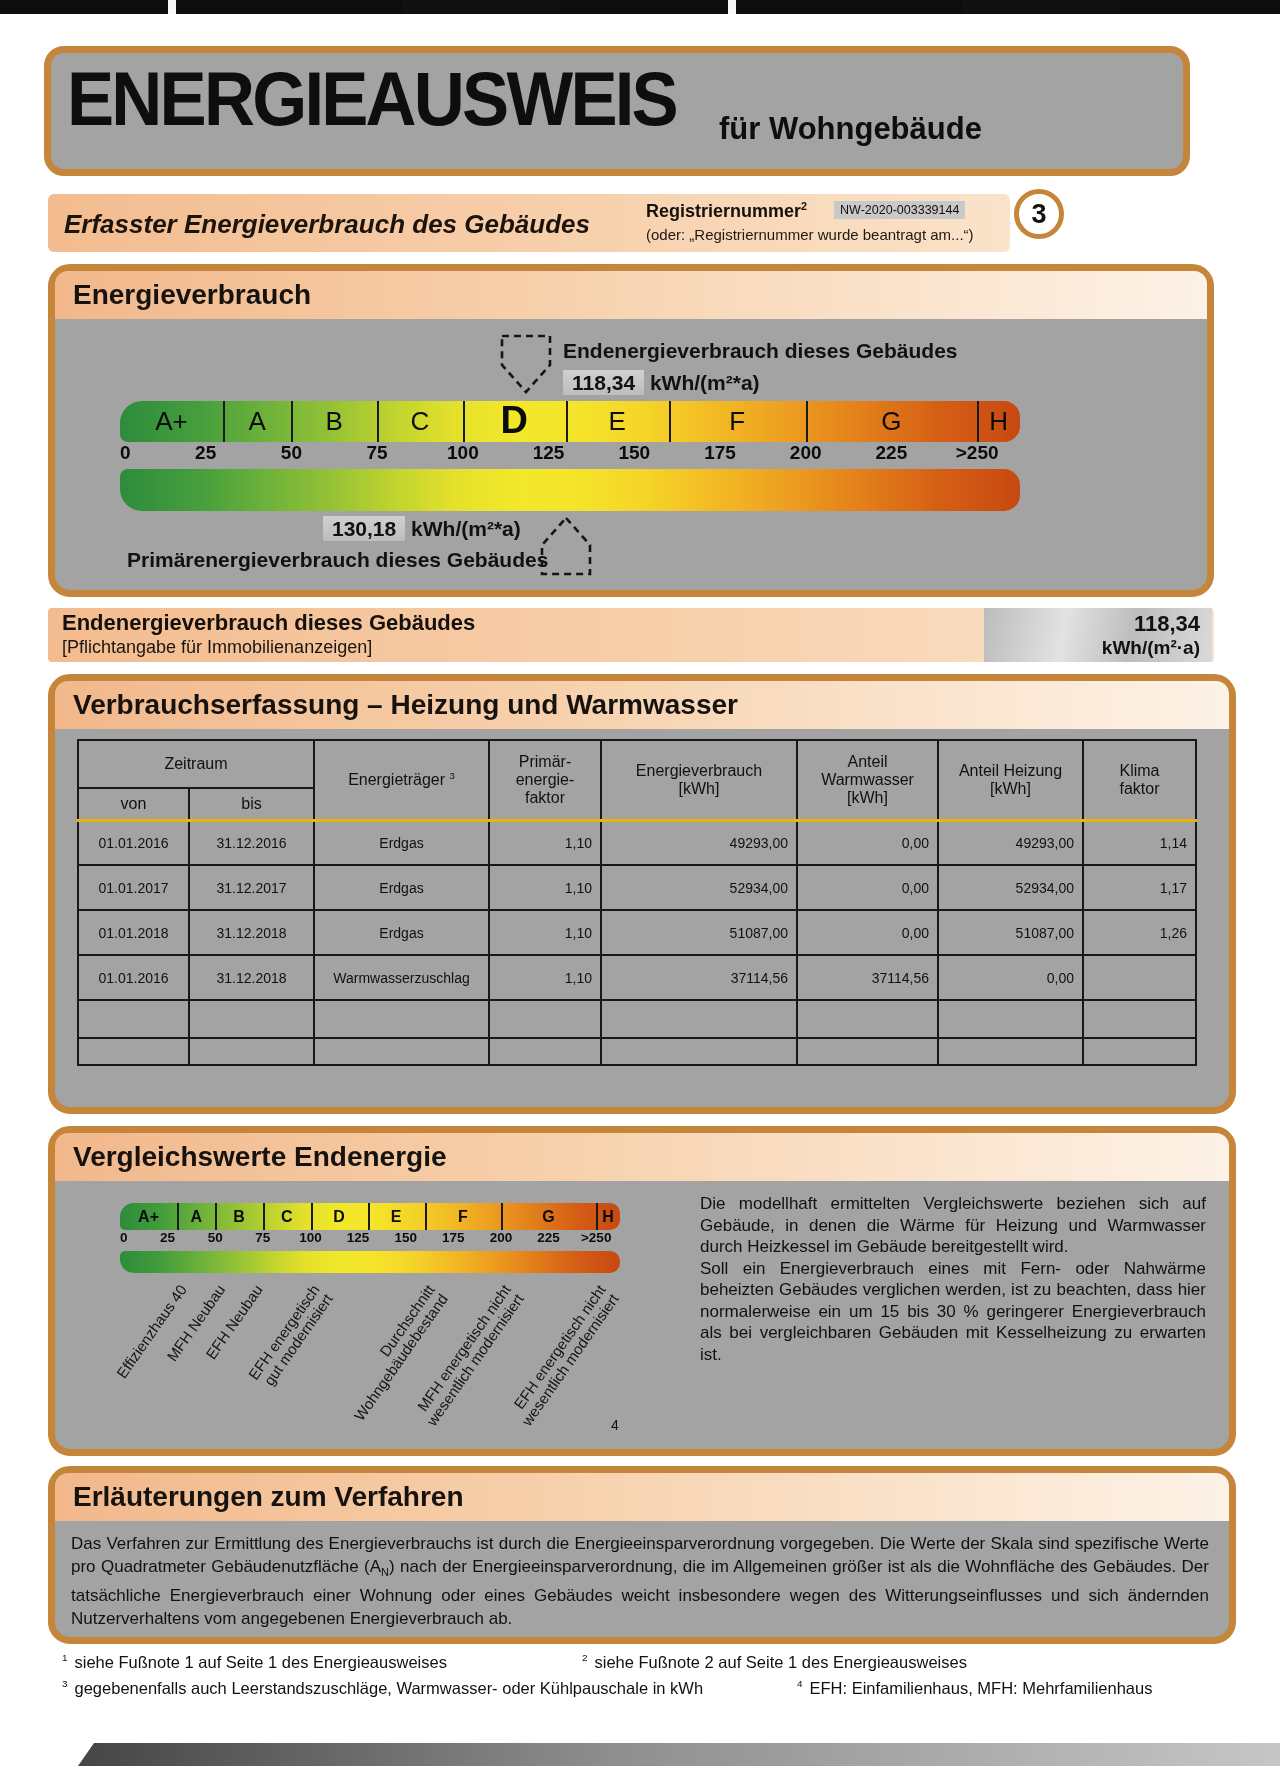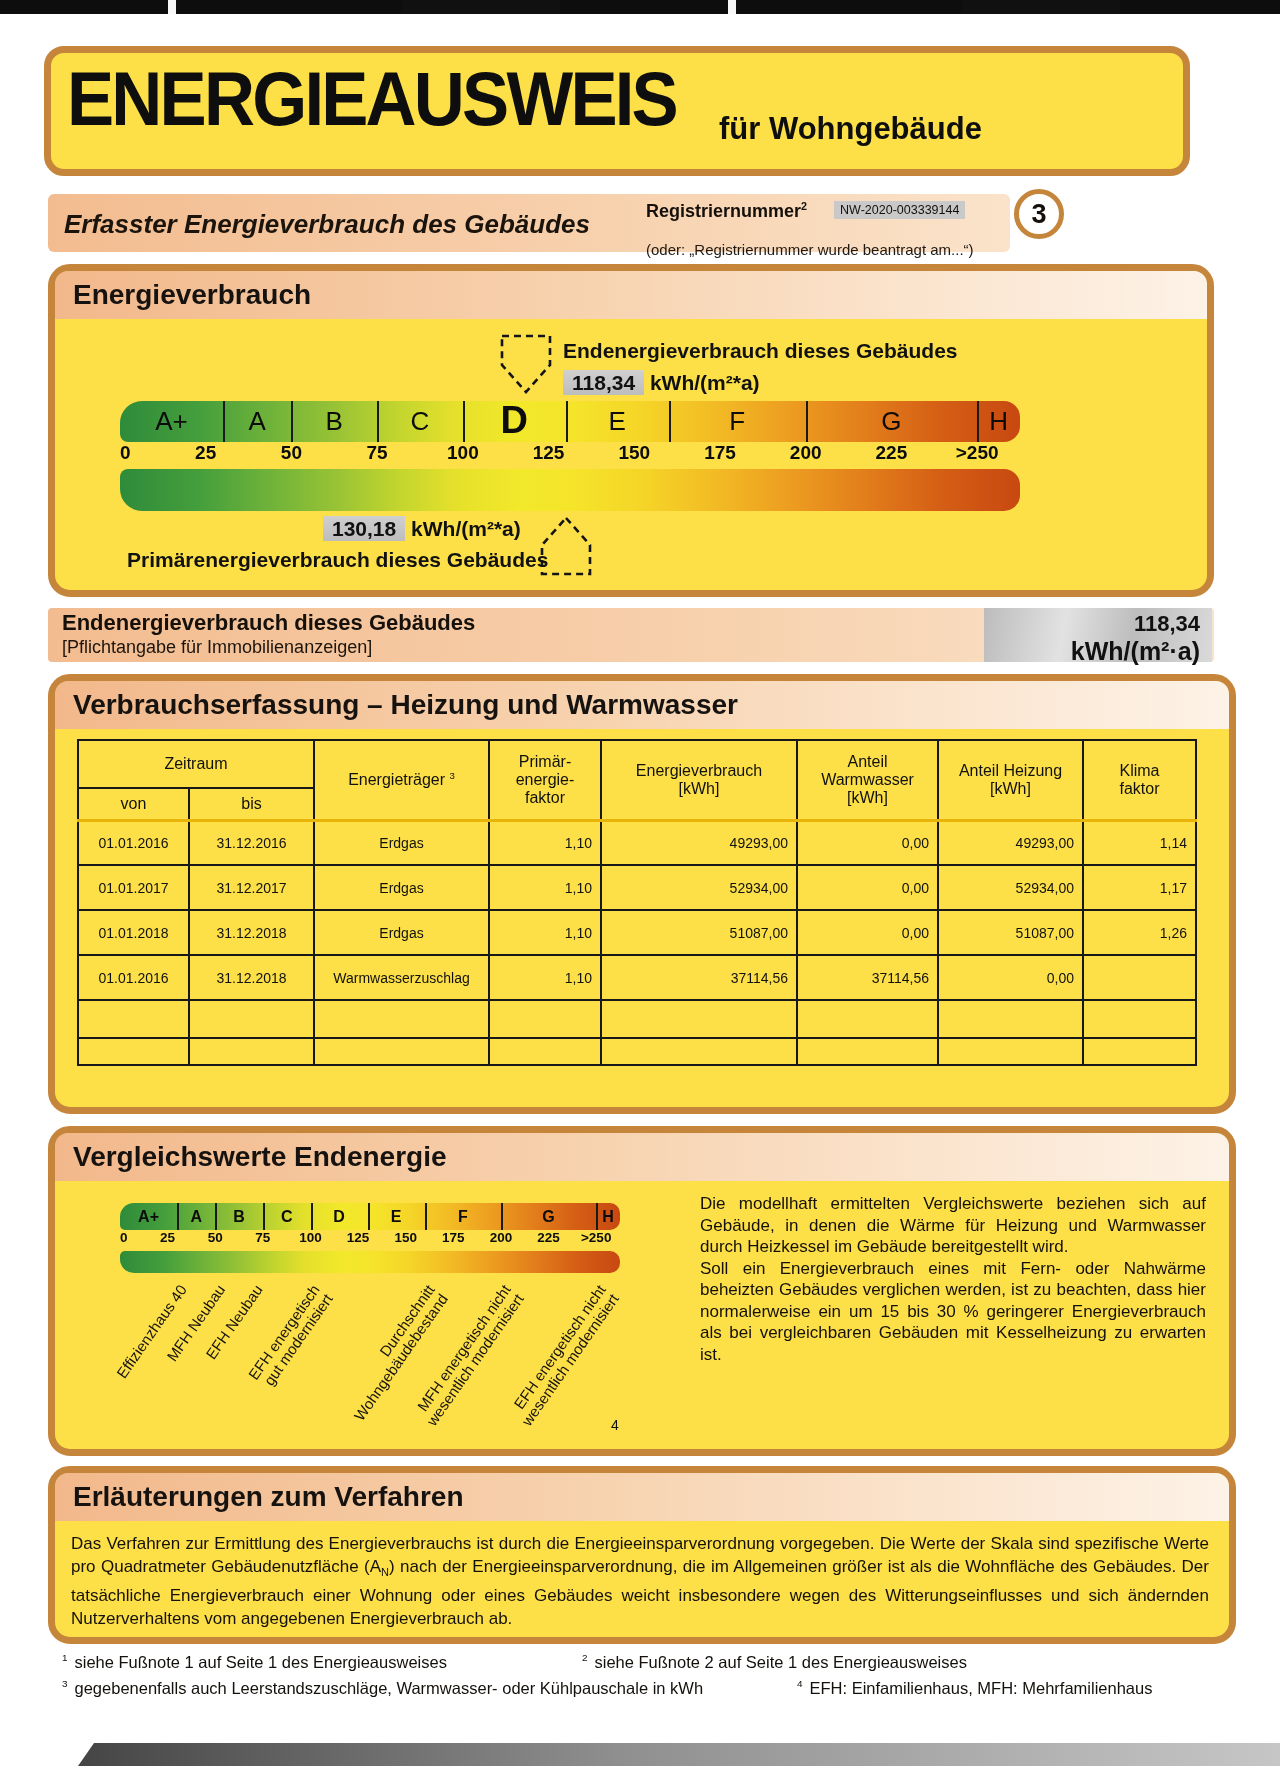--- a/index.html
+++ b/index.html
@@ -12,21 +12,21 @@
   .top-strip {
     position:absolute; left:0; top:0; width:1280px; height:14px;
     background:repeating-linear-gradient(90deg,#0d0d0d 0 168px,#f7f7f7 168px 176px,#0d0d0d 176px 402px,#101010 402px 560px);
   }
   .bottom-strip {
     position:absolute; left:78px; top:1743px; width:1202px; height:23px;
     background:linear-gradient(90deg,#454545,#8f8f8f 45%,#c6c6c6 100%);
     clip-path:polygon(0 100%,16px 0,100% 0,100% 100%);
   }
   
-  .obox { position:absolute; border:7px solid #c5853b; border-radius:22px; background:#fde047; box-sizing:border-box; }
+  .obox { position:absolute; border:7px solid #c5853b; border-radius:22px; background:#a3a3a3; box-sizing:border-box; }
   .box-title {
     height:48px; line-height:48px; padding-left:18px;
     background:linear-gradient(90deg,#f2b88b 0%,#f7d2ae 45%,#fbe7d3 80%,#fdf2e7 100%);
     border-radius:13px 13px 0 0; font-size:28px; font-weight:700; color:#151210;
   }
   .peachbar {
     position:absolute; background:linear-gradient(90deg,#f3bc90 0%,#f7d0ac 55%,#fae3ca 100%);
     border-radius:6px; box-sizing:border-box;
   }
   .hl { background:linear-gradient(180deg,#d0d0d0,#bdbdbd); padding:1px 9px; }
@@ -41,21 +41,21 @@
   }
   .doc-for { position:absolute; left:668px; top:58px; font-size:31px; font-weight:700; color:#0e0e0e; }
   .law-line { position:absolute; left:22px; top:94px; font-size:19px; color:#151515; }
   .law-line .date { font-size:20px; margin-left:16px; }
   
   .capture-bar { left:48px; top:194px; width:962px; height:58px; }
   .capture-title { position:absolute; left:16px; top:0; line-height:60px; font-size:26px; font-weight:700; color:#1b140d;font-style:italic; }
   .reg-block { position:absolute; left:598px; top:6px; }
   .reg-row1 { font-size:18px; font-weight:700; color:#15100b; }
   .reg-val { font-size:12.5px; font-weight:400; background:#c9c9c9; padding:2px 6px; margin-left:22px; position:relative; top:-3px; }
-  .reg-alt { font-size:15px; font-weight:400; margin-top:19px; color:#201812; }
+  .reg-alt { font-size:15px; font-weight:400; margin-top:4px; color:#201812; }
   .page-badge {
     position:absolute; left:1014px; top:189px; width:50px; height:50px; box-sizing:border-box;
     border:5px solid #c5853b; border-radius:50%; background:#fff;
     text-align:center; line-height:40px; font-size:27px; font-weight:700; color:#15100b;
   }
   
   .energy-box { left:48px; top:264px; width:1166px; height:333px; }
   .energy-content { position:absolute; left:0; top:46px; width:1152px; height:273px; }
   .house { position:absolute; }
   .house-down { left:444px; top:16px; }
@@ -75,21 +75,21 @@
   .lower { top:152px; height:42px; border-radius:8px 16px 16px 22px; }
   
   .end-strip { left:48px; top:608px; width:1166px; height:54px; border-radius:4px; }
   .strip-label { position:absolute; left:14px; top:2px; font-size:22px; font-weight:700; color:#15100b; }
   .strip-sub { position:absolute; left:14px; top:29px; font-size:18px; color:#1c150e; }
   .metal {
     position:absolute; right:2px; top:0; width:228px; height:54px;
     background:linear-gradient(100deg,#bcbcbc,#e2e2e2 35%,#bdbdbd 65%,#dadada);
   }
   .metal .v1 { position:absolute; right:12px; top:3px; font-size:22px; font-weight:700; }
-  .metal .v2 { position:absolute; right:12px; top:29px; font-size:25px; font-weight:700; }
+  .metal .v2 { position:absolute; right:12px; top:29px; font-size:19px; font-weight:700; }
   
   .table-box { left:48px; top:674px; width:1188px; height:440px; }
   .ctable { position:absolute; left:22px; top:58px; border-collapse:collapse; table-layout:fixed; width:1118px; }
   .ctable th,.ctable td { border:2px solid #181818; font-weight:400; padding:0 8px; box-sizing:border-box; }
   .ctable thead th { font-size:16px; text-align:center; }
   .ctable thead tr.h1 th { height:48px; }
   .ctable thead tr.h2 th { height:32px;margin-left:36px; }
   .ctable thead { border-bottom:3px solid #eab308; }
   .ctable td { font-size:14px; height:45px; }
   .ctable tr.re1 td { height:38px; }

